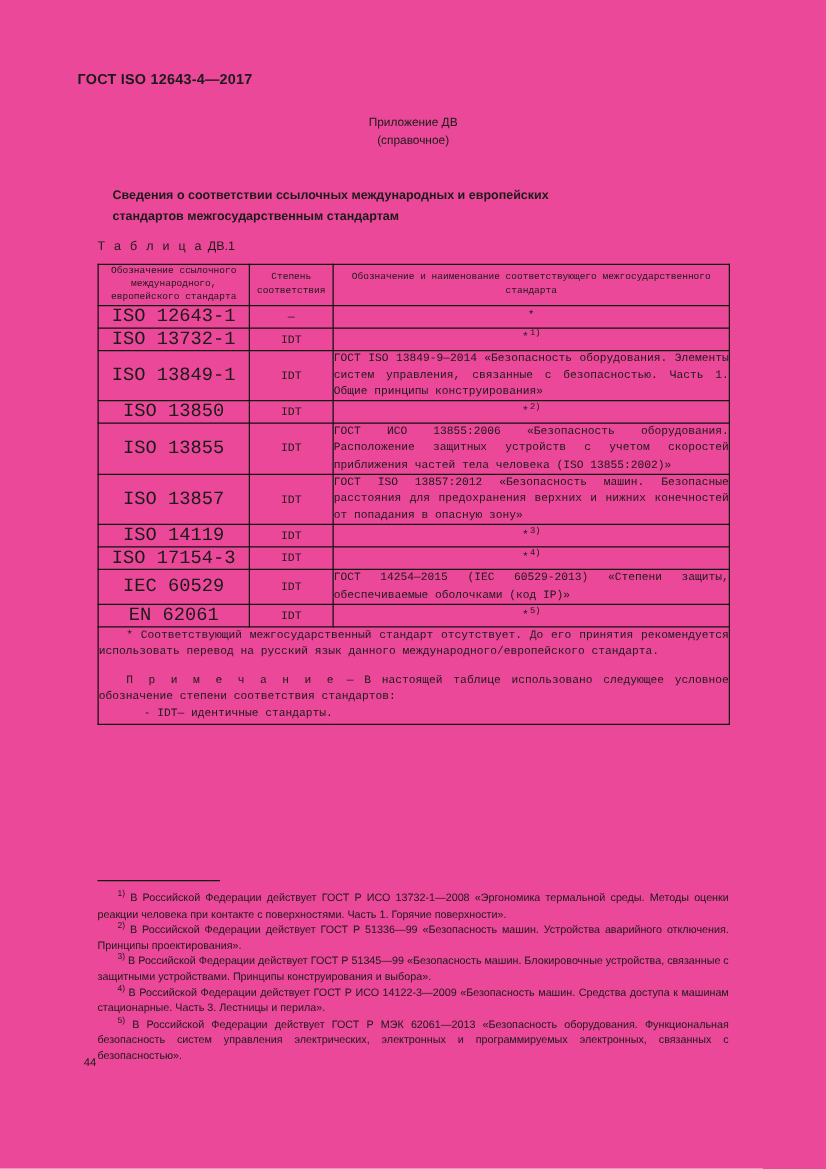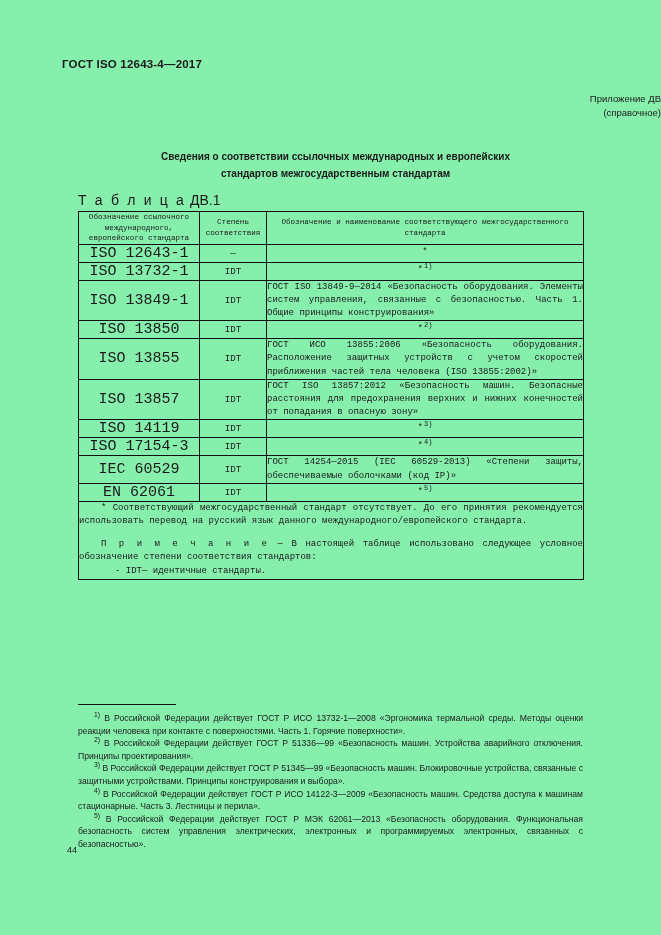--- a/index.html
+++ b/index.html
@@ -8,64 +8,64 @@
     background: #ffffff;
   }
   body {
     font-family: "Liberation Sans", sans-serif;
     color: #1a1a1a;
   }
   #page {
     position: relative;
     width: 661px;
     height: 935px;
-    background: #86efac;
+    background: #ec4899;
     overflow: hidden;
   }
 
   
   .doc-header {
     position: absolute;
     left: 62px;
     top: 58px;
     font-size: 11.5px;
     font-weight: bold;
     letter-spacing: 0.2px;
   }
 
   
   .annex-block {
     position: absolute;
     left: 0;
     right: 0;
     top: 92px;
-    text-align: right;
+    text-align: center;
     font-size: 9.5px;
     line-height: 14px;
   }
   .annex-line { display: block; }
 
   .appendix-title {
     position: absolute;
     left: 90px;
     right: 80px;
     top: 148px;
-    text-align: center;
+    text-align: left;
     font-size: 10px;
     font-weight: bold;
     line-height: 17px;
   }
   .appendix-title span { display: block; }
 
   
   .table-caption {
     position: absolute;
     left: 78px;
     top: 192px;
-    font-size: 14px;
+    font-size: 10px;
   }
   .table-caption .spaced {
     letter-spacing: 2.2px;
   }
 
   
   .tbl-wrap {
     position: absolute;
     left: 78px;
     top: 211px;

